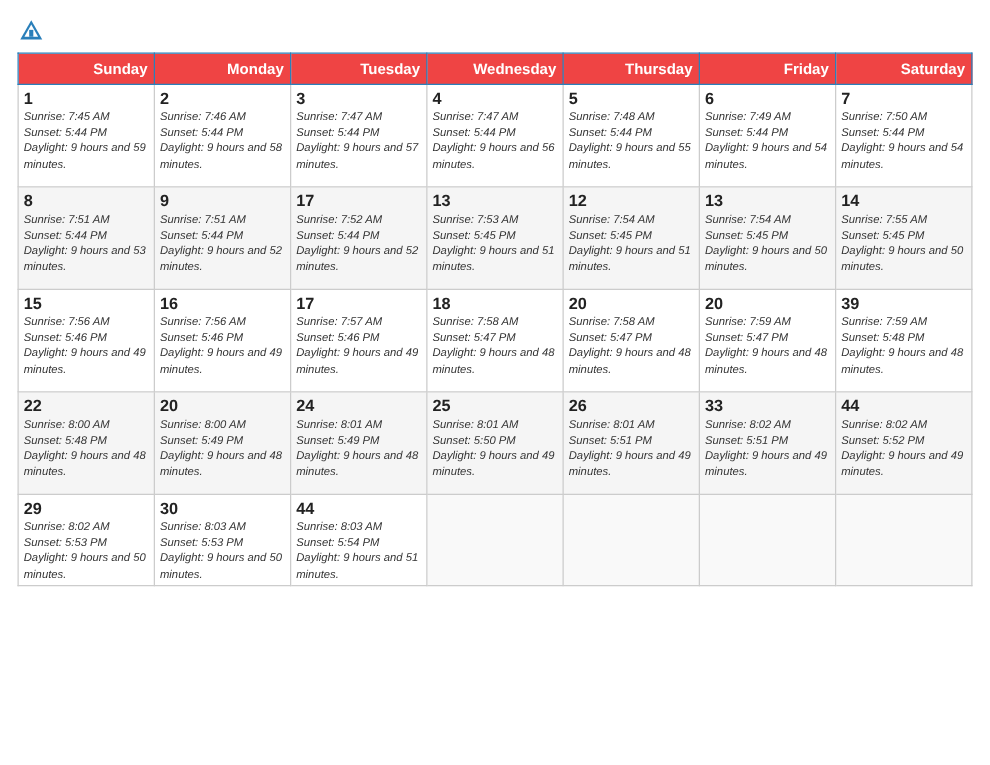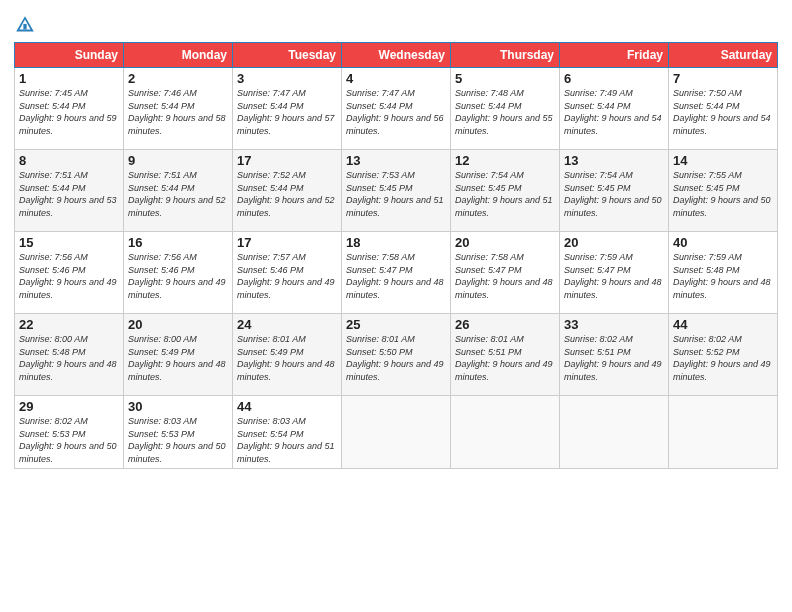--- a/index.html
+++ b/index.html
@@ -209,21 +209,21 @@
           </td>
           <td>
             <span class="day-num">20</span>
             <div class="cell-text">Sunrise: 7:58 AM<br>Sunset: 5:47 PM<br>Daylight: 9 hours and 48 minutes.</div>
           </td>
           <td>
             <span class="day-num">20</span>
             <div class="cell-text">Sunrise: 7:59 AM<br>Sunset: 5:47 PM<br>Daylight: 9 hours and 48 minutes.</div>
           </td>
           <td>
-            <span class="day-num">40</span>
+            <span class="day-num">39</span>
             <div class="cell-text">Sunrise: 7:59 AM<br>Sunset: 5:48 PM<br>Daylight: 9 hours and 48 minutes.</div>
           </td>
         </tr>
         <tr>
           <td>
             <span class="day-num">22</span>
             <div class="cell-text">Sunrise: 8:00 AM<br>Sunset: 5:48 PM<br>Daylight: 9 hours and 48 minutes.</div>
           </td>
           <td>
             <span class="day-num">20</span>

